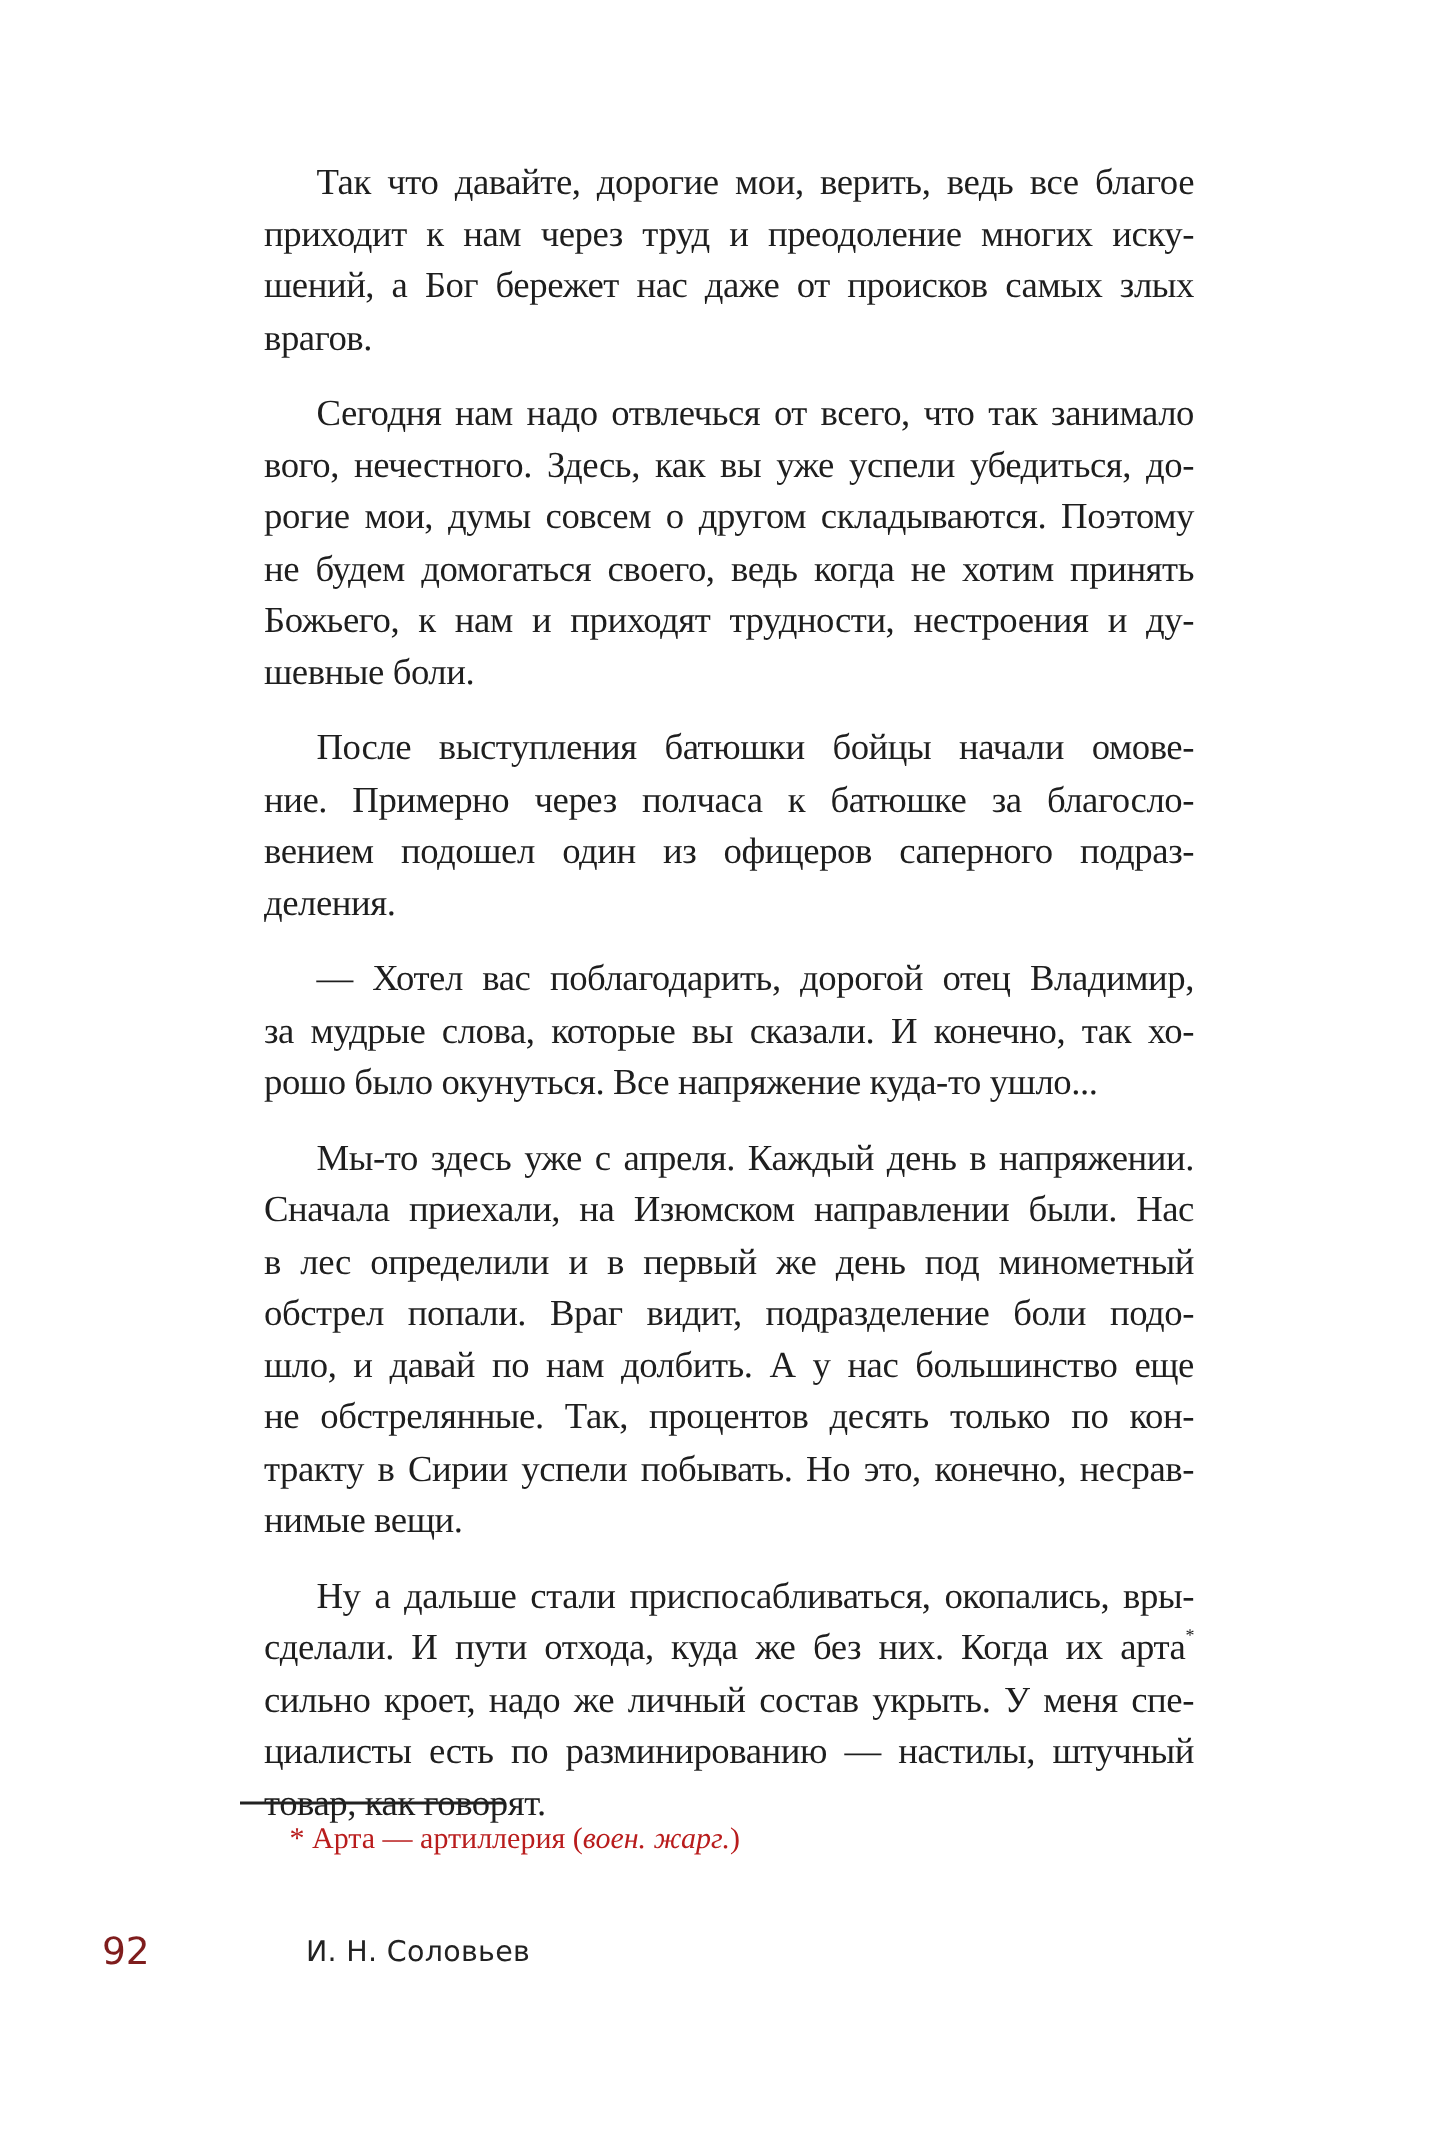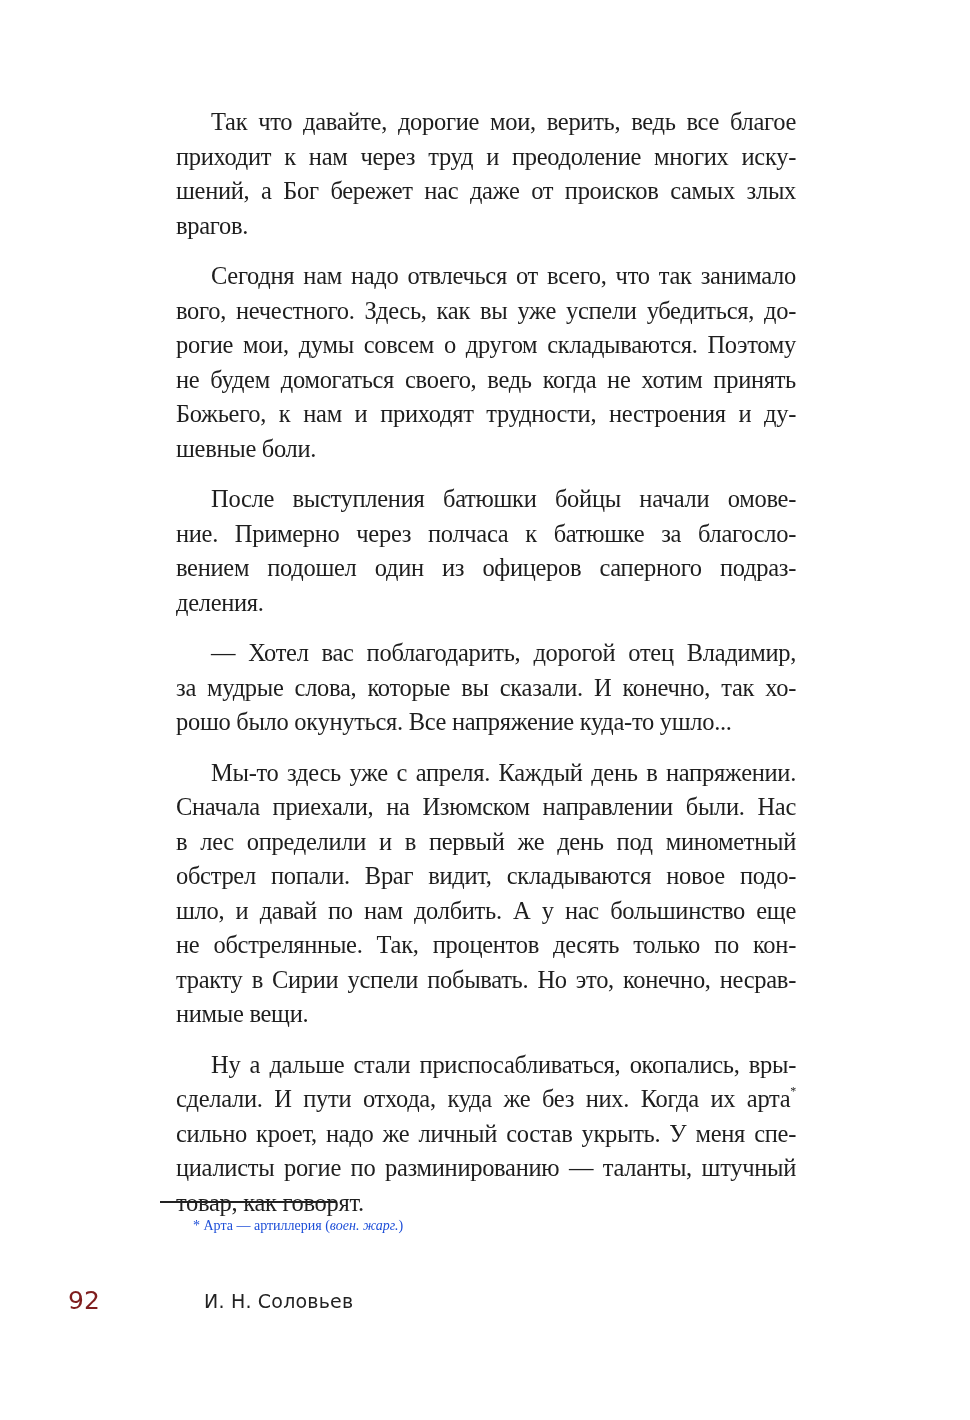--- a/index.html
+++ b/index.html
@@ -51,24 +51,24 @@
       top: 1201px;
       width: 176px;
       height: 0;
       border-top: 2px solid #222;
     }
     .footnote {
       position: absolute;
       left: 193px;
       top: 1214px;
       font-family: "Liberation Serif", "DejaVu Serif", serif;
-      font-size: 14px;
+      font-size: 20px;
       line-height: 24px;
       white-space: nowrap;
-      color: #1d4ed8;
+      color: #b91c1c;
     }
     .footnote em {
       font-style: italic;
     }
     .folio {
       position: absolute;
       left: 68px;
       top: 1281px;
       font-family: "DejaVu Sans", "Liberation Sans", sans-serif;
       font-size: 25px;
@@ -118,32 +118,32 @@
   <p class="paragraph">
     <span class="line first">— Хотел вас поблагодарить, дорогой отец Владимир,</span>
     <span class="line">за мудрые слова, которые вы сказали. И конечно, так хо-</span>
     <span class="line last">рошо было окунуться. Все напряжение куда-то ушло...</span>
   </p>
 
   <p class="paragraph">
     <span class="line first">Мы-то здесь уже с апреля. Каждый день в напряжении.</span>
     <span class="line">Сначала приехали, на Изюмском направлении были. Нас</span>
     <span class="line">в лес определили и в первый же день под минометный</span>
-    <span class="line">обстрел попали. Враг видит, складываются новое подо-</span>
+    <span class="line">обстрел попали. Враг видит, подразделение боли подо-</span>
     <span class="line">шло, и давай по нам долбить. А у нас большинство еще</span>
     <span class="line">не обстрелянные. Так, процентов десять только по кон-</span>
     <span class="line">тракту в Сирии успели побывать. Но это, конечно, несрав-</span>
     <span class="line last">нимые вещи.</span>
   </p>
 
   <p class="paragraph">
     <span class="line first">Ну а дальше стали приспосабливаться, окопались, вры-</span>
     <span class="line"><span>сделали. И пути отхода, куда же без них. Когда их арта</span><span class="footnote-ref">*</span></span>
     <span class="line">сильно кроет, надо же личный состав укрыть. У меня спе-</span>
-    <span class="line">циалисты рогие по разминированию — таланты, штучный</span>
+    <span class="line">циалисты есть по разминированию — настилы, штучный</span>
     <span class="line last">товар, как говорят.</span>
   </p>
 
 </div>
 
 <div class="footnote-rule"></div>
 
 <div class="footnote">
   <span>*</span>
   <span>Арта — артиллерия (</span><em>воен. жарг.</em><span>)</span>

